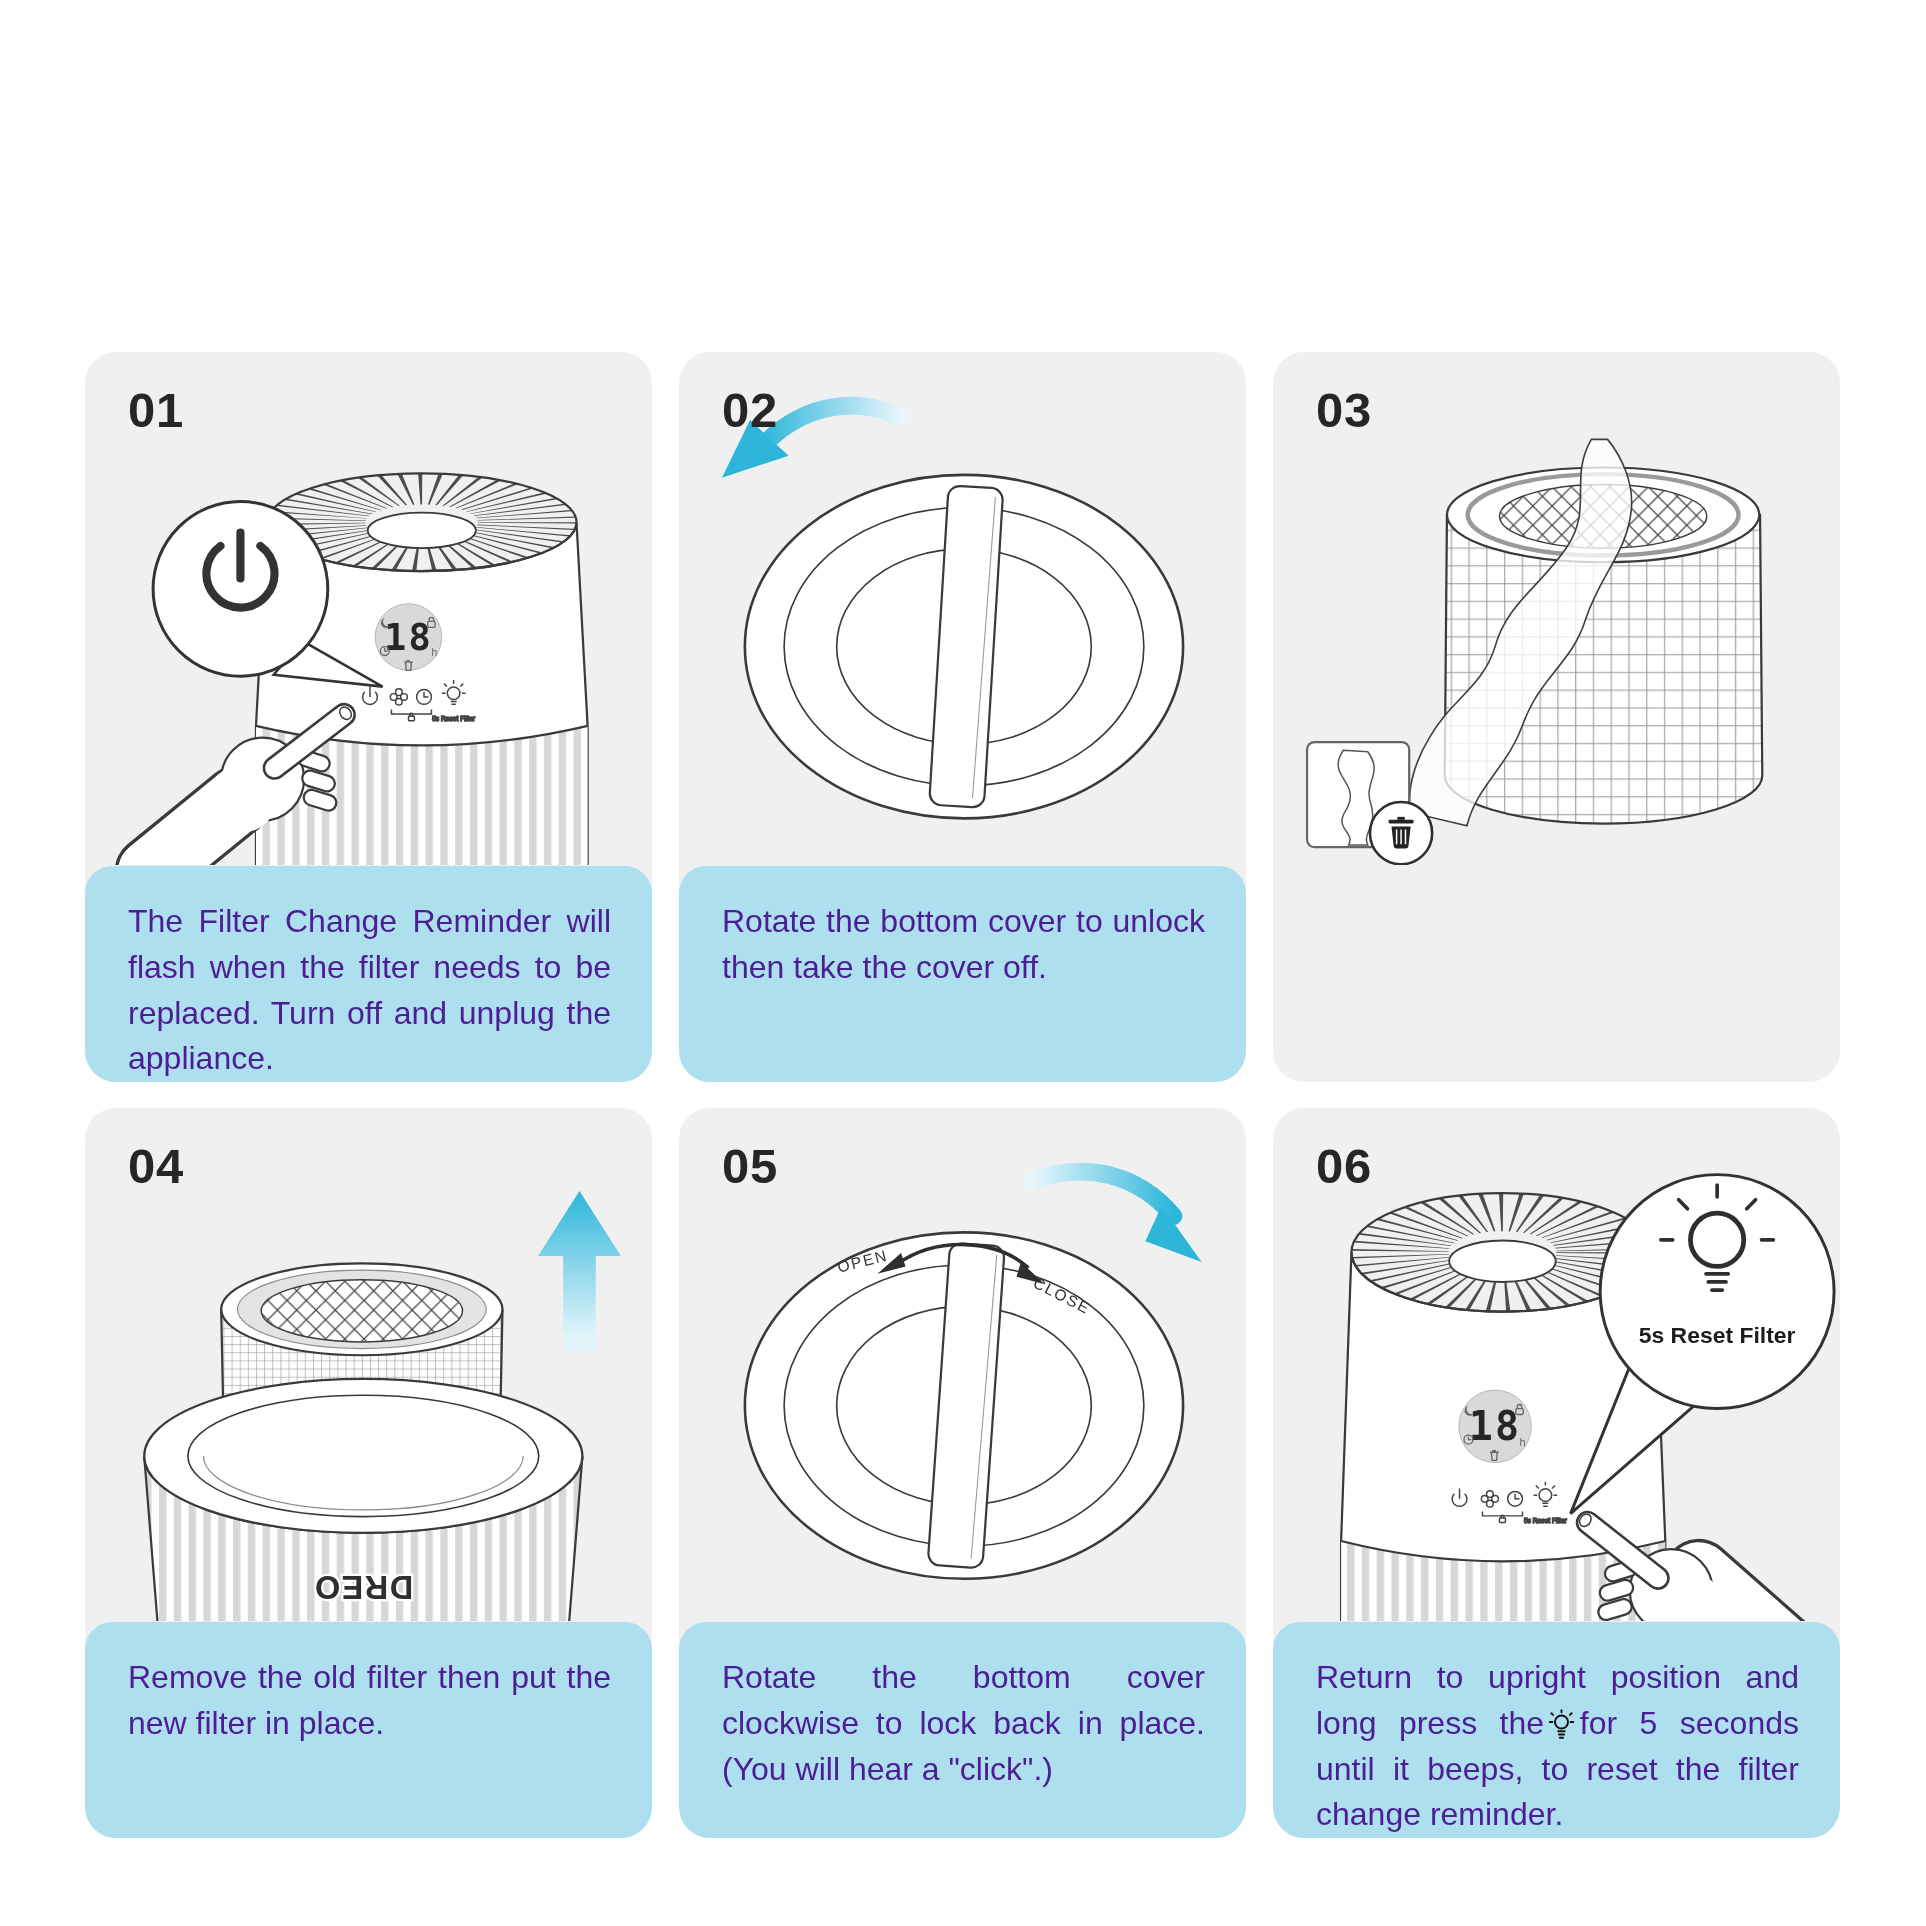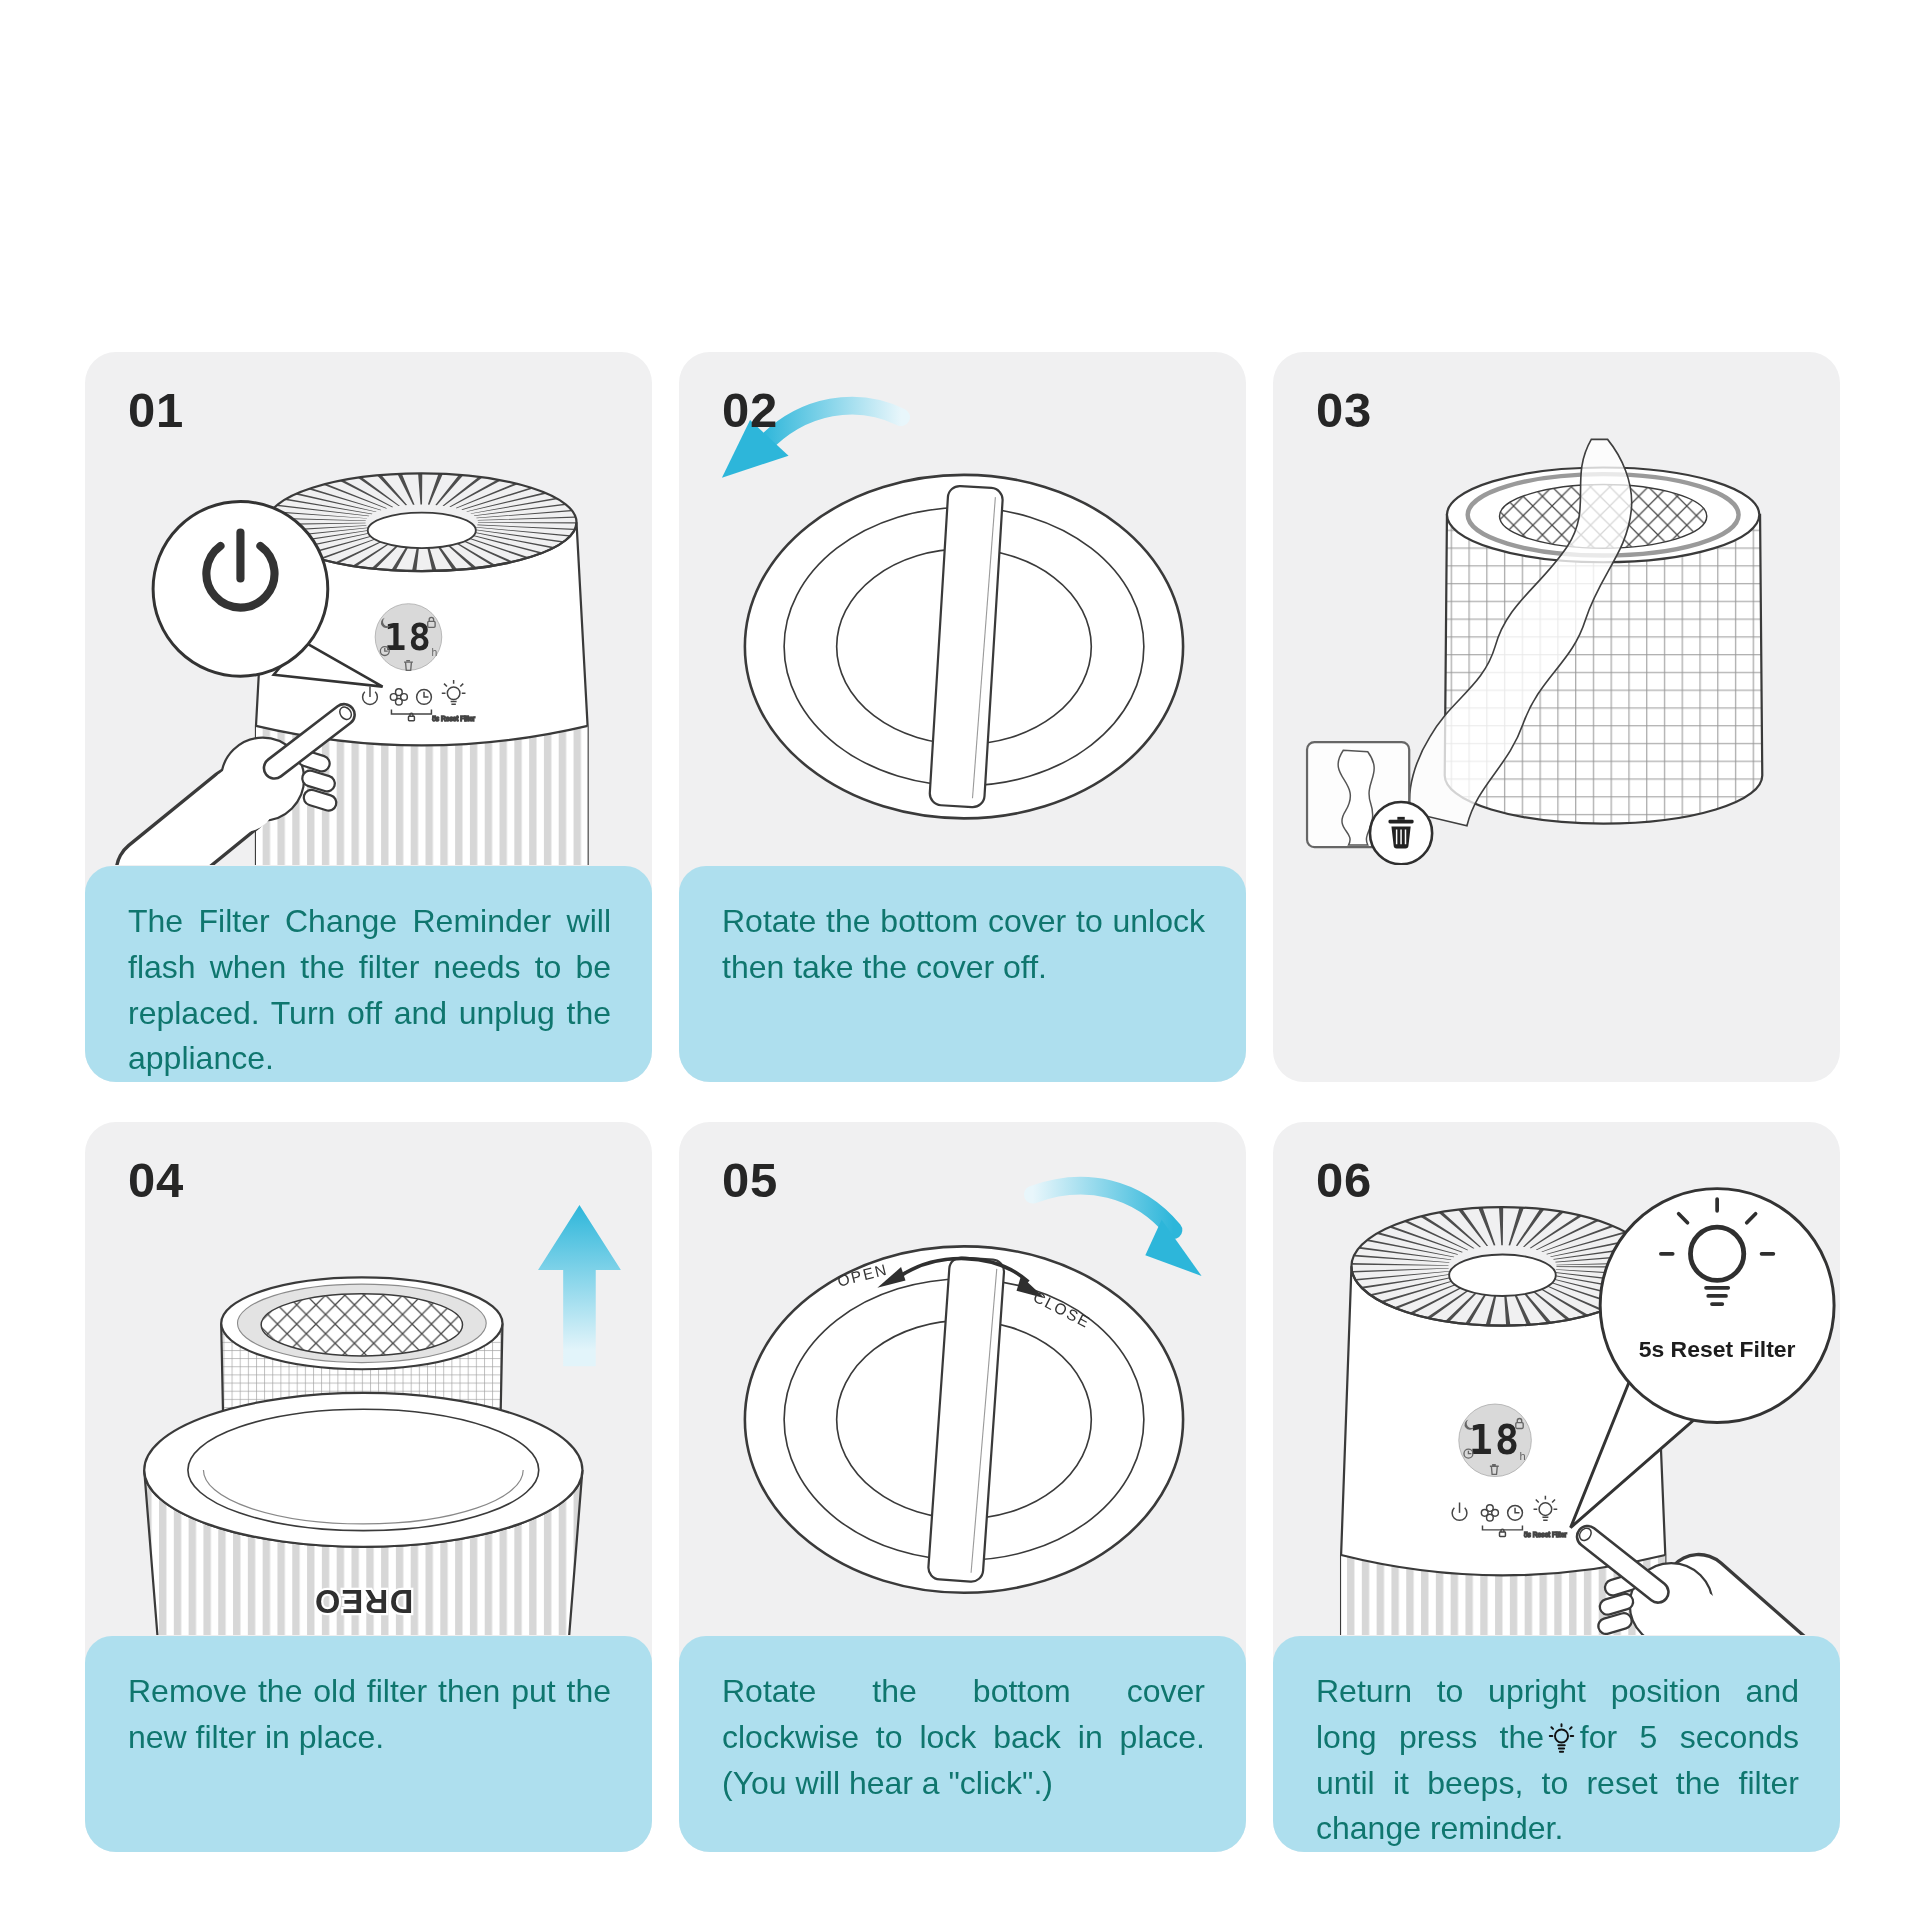--- a/index.html
+++ b/index.html
@@ -1,28 +1,28 @@
 <!DOCTYPE html>
 <html style="font-size:12px"><head>
 <meta charset="utf-8">
 <style>
   html,body{margin:0;padding:0;background:#fff;}
   .page{position:relative;width:1926px;height:1926px;background:#ffffff;overflow:hidden;
         font-family:"Liberation Sans",sans-serif;}
   .title{position:absolute;top:61px;left:0;width:100%;text-align:center;
          font-size:111px;font-weight:700;letter-spacing:-3.7px;color:#141414;}
   .cards{position:absolute;top:352px;left:85px;display:grid;
-         grid-template-columns:repeat(3,567px);grid-auto-rows:730px;gap:40px 27px;}
+         grid-template-columns:repeat(3,567px);grid-auto-rows:730px;gap:26px 27px;}
   .card{position:relative;background:#F0F0F1;border-radius:31px;overflow:hidden;}
   .step-num{position:absolute;top:30px;left:43px;font-size:49px;font-weight:700;
             color:#262626;letter-spacing:0.7px;z-index:3;}
   svg.illus{position:absolute;top:0;left:0;width:567px;height:513px;}
   .caption{position:absolute;left:0;bottom:0;width:100%;height:216px;background:#AEDFEE;
            border-radius:27px 27px 0 0;padding:33px 41px 0 43px;box-sizing:border-box;
-           font-size:32px;line-height:1.43;color:#0f766e;text-align:justify;}
+           font-size:32px;line-height:1.43;color:#4c1d95;text-align:justify;}
   .caption p{margin:0;}
   .inline-bulb{vertical-align:-5.2px;margin:0 4.4px;}
   svg text{font-family:"Liberation Sans",sans-serif;}
   .seg{font-family:"DejaVu Sans Mono",monospace;font-weight:700;}
 </style>
 </head>
 <body>
 
 <div class="page">
 

